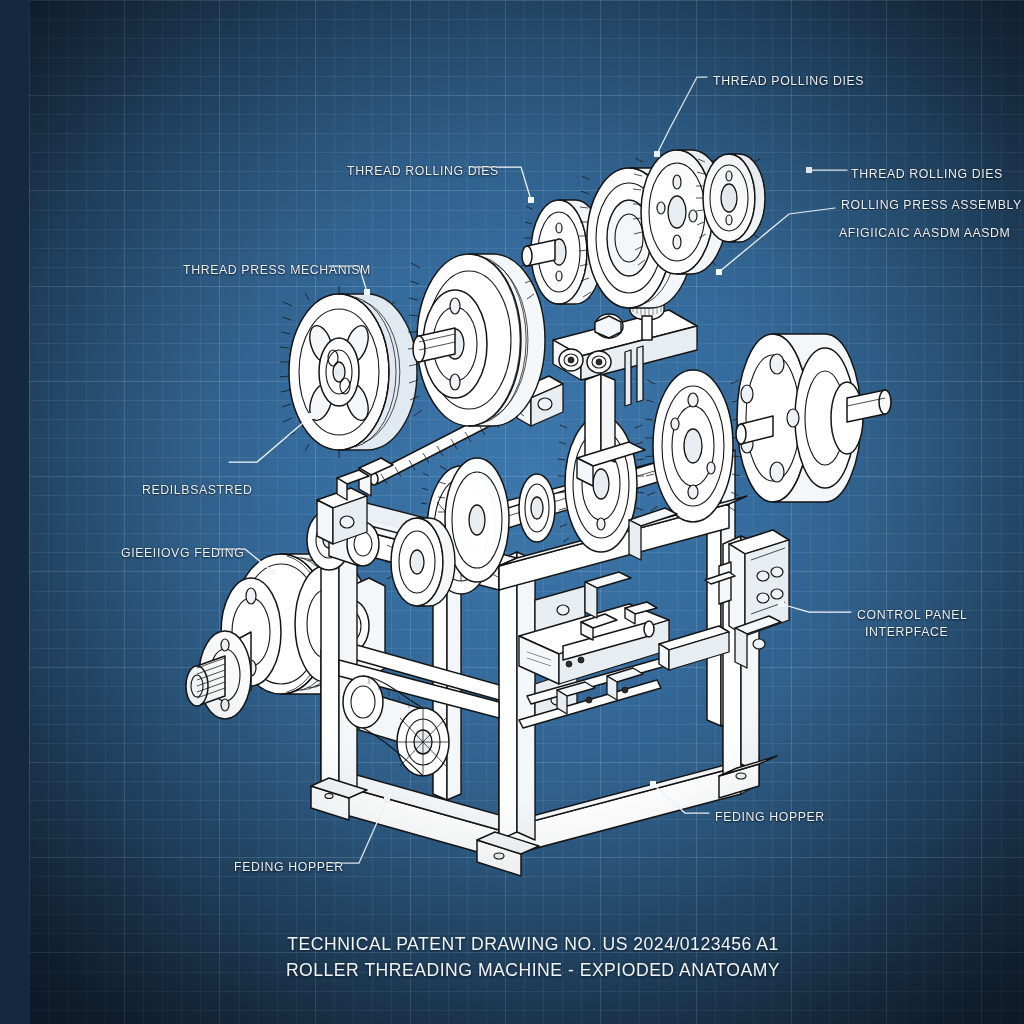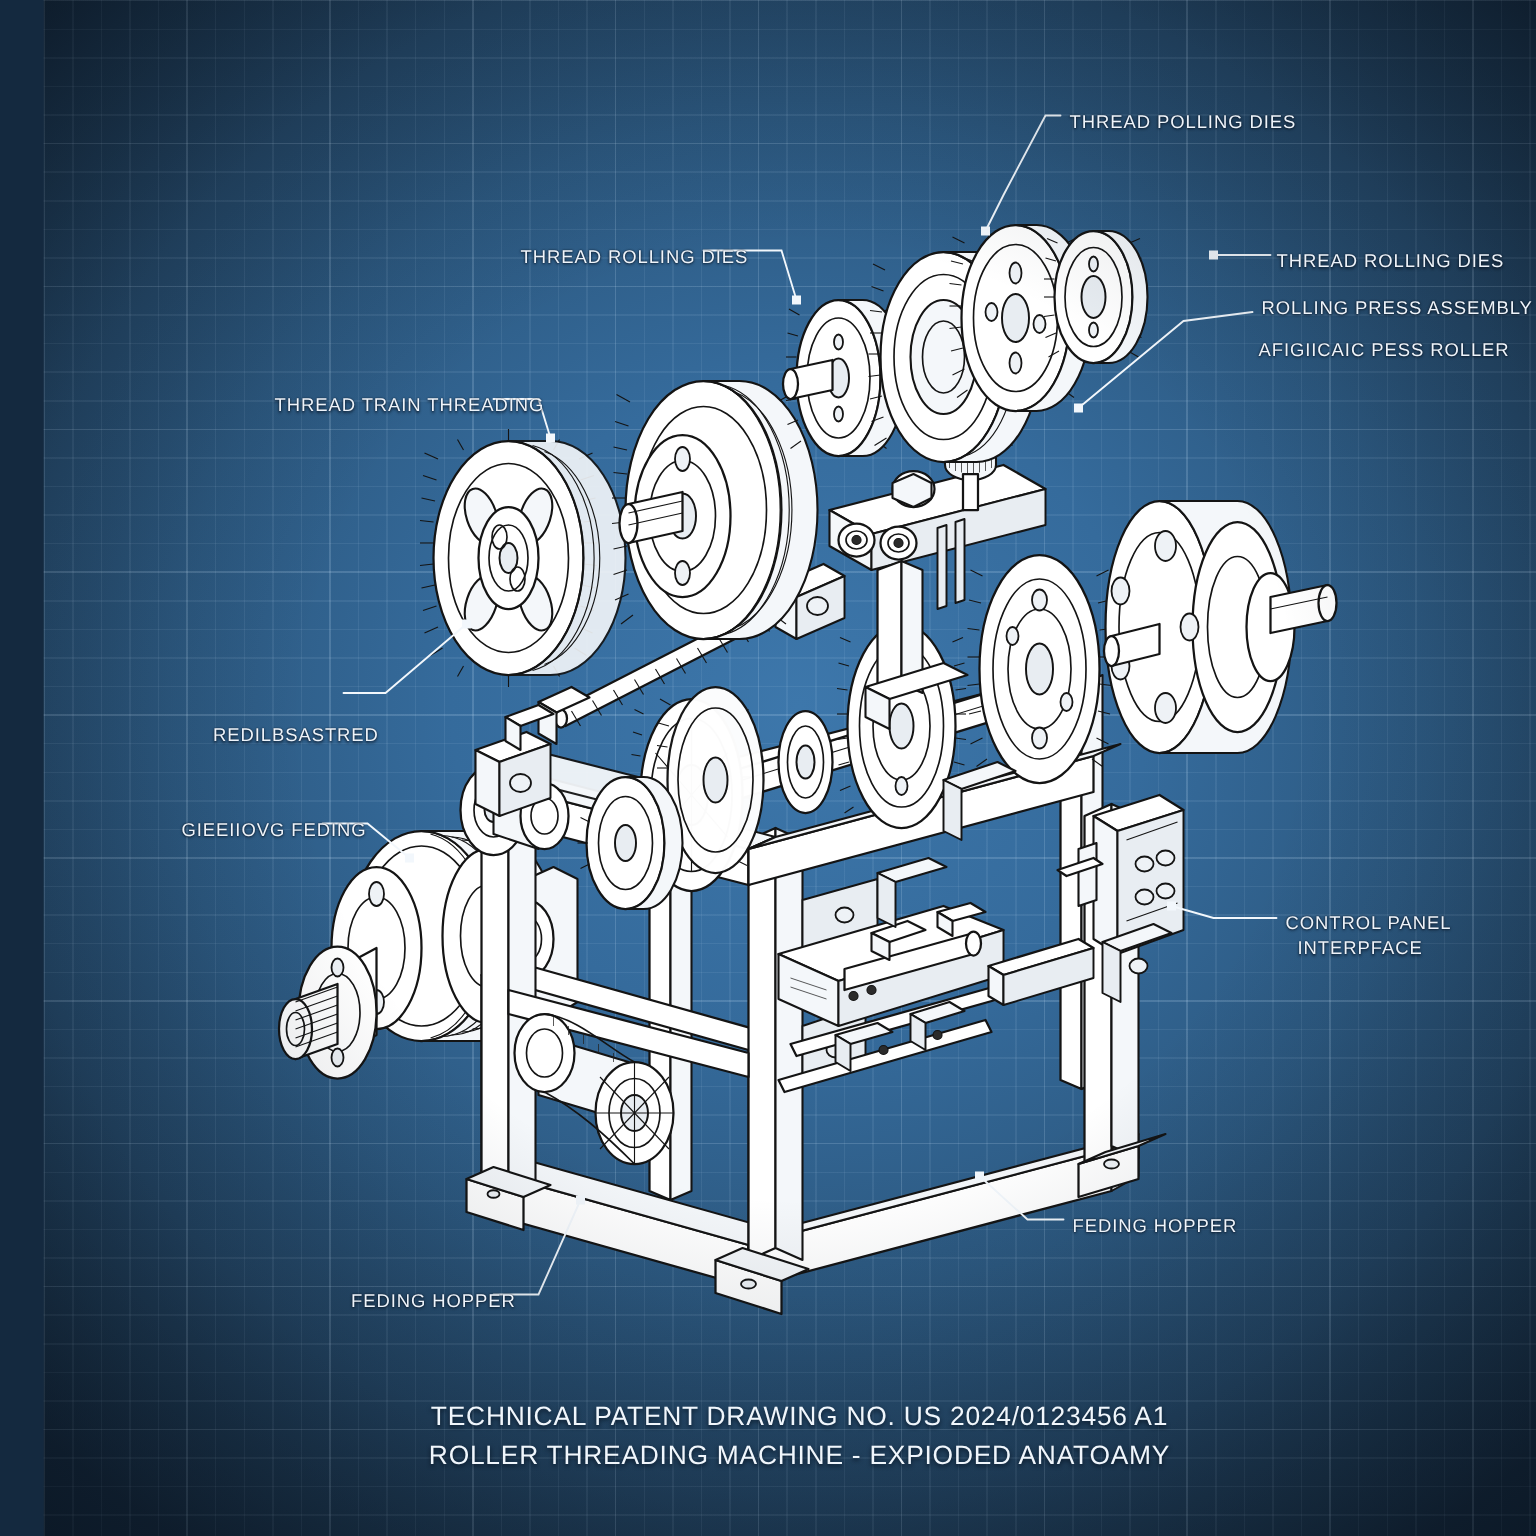--- a/index.html
+++ b/index.html
@@ -747,22 +747,22 @@
   </svg>
   </div>
 
   <div class="bp-vignette"></div>
 
   <div id="callouts">
       <div class="callout" style="left: 684px; top: 73px;">THREAD POLLING DIES</div>
       <div class="callout" style="left: 318px; top: 163px;">THREAD ROLLING DIES</div>
       <div class="callout" style="left: 822px; top: 166px;">THREAD ROLLING DIES</div>
       <div class="callout" style="left: 812px; top: 197px;">ROLLING PRESS ASSEMBLY</div>
-      <div class="callout" style="left: 810px; top: 225px;">AFIGIICAIC PESS ROLLER</div>
-      <div class="callout" style="left: 154px; top: 262px;">THREAD TRAIN THREADING</div>
+      <div class="callout" style="left: 810px; top: 225px;">AFIGIICAIC AASDM AASDM</div>
+      <div class="callout" style="left: 154px; top: 262px;">THREAD PRESS MECHANISM</div>
       <div class="callout" style="left: 113px; top: 482px;">REDILBSASTRED</div>
       <div class="callout" style="left: 92px; top: 545px;">GIEEIIOVG FEDING</div>
       <div class="callout" style="left: 828px; top: 607px;">CONTROL PANEL</div>
       <div class="callout" style="left: 836px; top: 624px; text-align: right;">INTERPFACE</div>
       <div class="callout" style="left: 686px; top: 809px;">FEDING HOPPER</div>
       <div class="callout" style="left: 205px; top: 859px;">FEDING HOPPER</div>
     </div>
 
   <div id="title-block">
     <div class="l1">TECHNICAL PATENT DRAWING NO. US 2024/0123456 A1</div>

